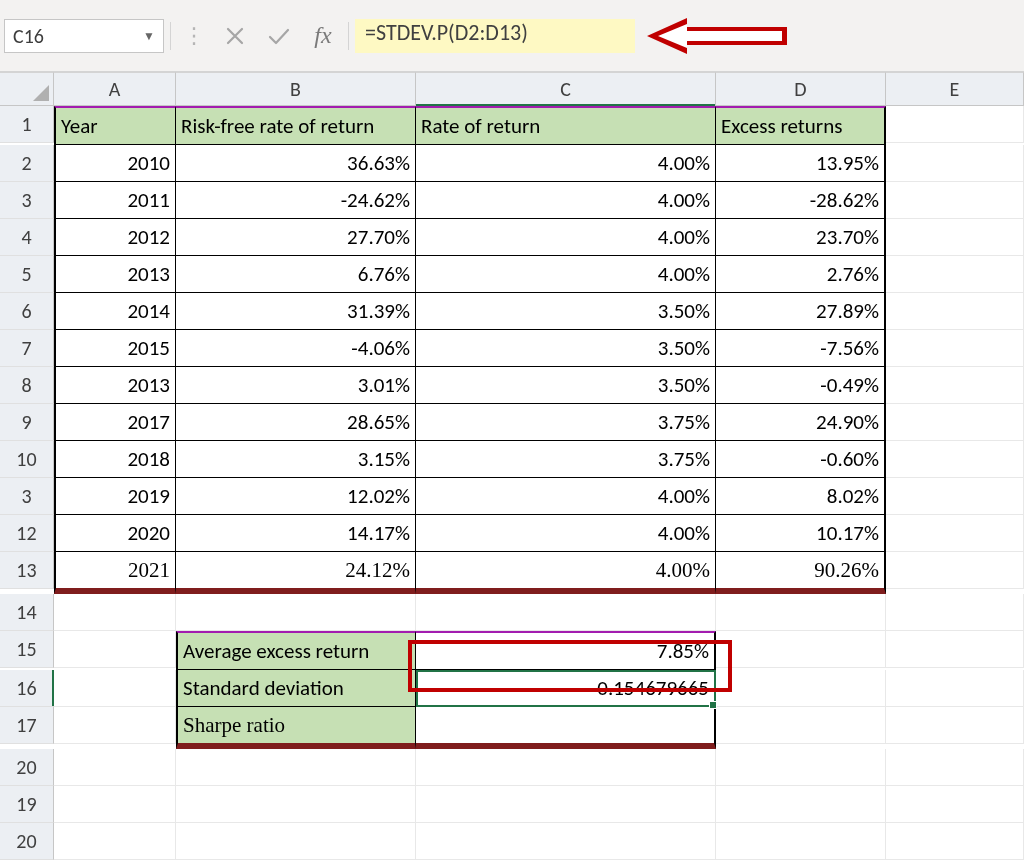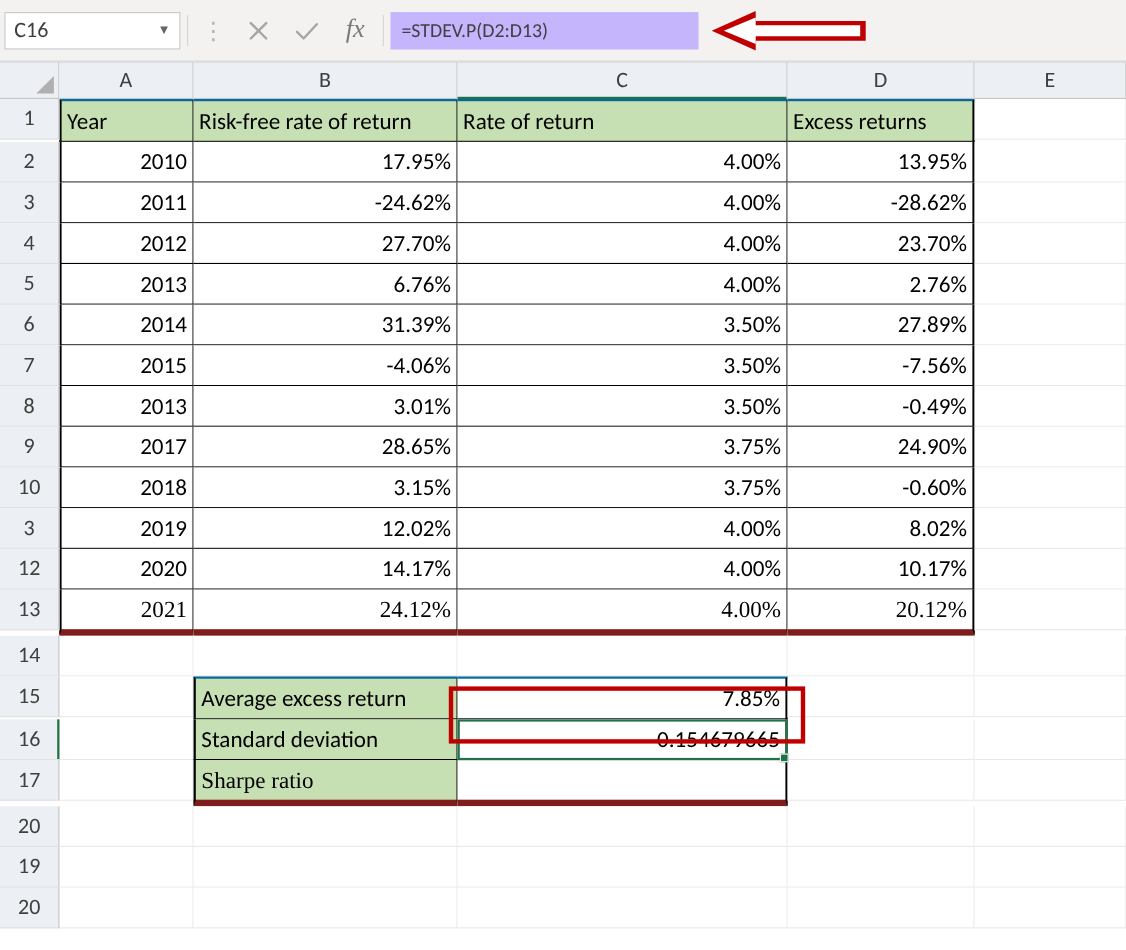--- a/index.html
+++ b/index.html
@@ -11,21 +11,21 @@
     color: #000000;
     width: 1024px;
     height: 864px;
     overflow: hidden;
   }
 
   
   .formula-bar {
     display: flex;
     align-items: center;
-    height: 56px;
+    height: 72px;
     border-bottom: 1px solid #d4d4d4;
     background: #f3f2f1;
     padding: 0 4px;
     box-sizing: border-box;
     gap: 6px;
     white-space: nowrap;
   }
   .name-box {
     width: 160px;
     height: 34px;
@@ -71,25 +71,25 @@
     color: #7a7a7a;
     width: 38px;
     height: 34px;
     display:flex;
     align-items:center;
     justify-content:center;
   }
   .formula-input {
     flex: 0 0 auto;
     height: 34px;
-    background: #c4b5fd;
+    background: #fef9c3;
     display:flex;
-    align-items:center;
+    align-items:flex-start;
     padding: 0 10px;
-    font-size: 18px;
+    font-size: 22px;
     color: #404040;
     min-width: 260px;
   }
   .arrow-annot {
     display:flex;
     align-items:center;
     margin-left: 6px;
   }
   .arrow-annot svg { display:block; }
 
@@ -186,21 +186,21 @@
     border: 4px solid #c00000;
     pointer-events: none;
     z-index: 5;
   }
 
   .sheet-wrap { position: relative; }
 
   
   .bl { border-left:2px solid #000; }
   .br { border-right:2px solid #000; }
-  .bt { border-top:2px solid #0369a1; }
+  .bt { border-top:2px solid #a21caf; }
   .bb { border-bottom:6px solid #7f1d1d;font-family:Liberation Serif, serif; }
   .brt{ border-right:1px solid #000;} 
   .bbt{ border-bottom:1px solid #000;} 
 </style>
 </head>
 <body>
 
 <div class="formula-bar">
   <div class="name-box">
     <span>C16</span>
@@ -245,21 +245,21 @@
 
   <div class="row-head">1</div>
   <div class="cell hdr-green txt-l bt bl bbt brt">Year</div>
   <div class="cell hdr-green txt-l bt bbt brt">Risk-free rate of return</div>
   <div class="cell hdr-green txt-l bt bbt brt">Rate of return</div>
   <div class="cell hdr-green txt-l bt bbt br">Excess returns</div>
   <div class="cell"></div>
 
   <div class="row-head">2</div>
   <div class="cell txt-r bl bbt brt">2010</div>
-  <div class="cell txt-r bbt brt">17.95%</div>
+  <div class="cell txt-r bbt brt">36.63%</div>
   <div class="cell txt-r bbt brt">4.00%</div>
   <div class="cell txt-r bbt br">13.95%</div>
   <div class="cell"></div>
 
   <div class="row-head">3</div>
   <div class="cell txt-r bl bbt brt">2011</div>
   <div class="cell txt-r bbt brt">-24.62%</div>
   <div class="cell txt-r bbt brt">4.00%</div>
   <div class="cell txt-r bbt br">-28.62%</div>
   <div class="cell"></div>
@@ -324,21 +324,21 @@
   <div class="cell txt-r bl bbt brt">2020</div>
   <div class="cell txt-r bbt brt">14.17%</div>
   <div class="cell txt-r bbt brt">4.00%</div>
   <div class="cell txt-r bbt br">10.17%</div>
   <div class="cell"></div>
 
   <div class="row-head">13</div>
   <div class="cell txt-r bl bb brt">2021</div>
   <div class="cell txt-r bb brt">24.12%</div>
   <div class="cell txt-r bb brt">4.00%</div>
-  <div class="cell txt-r bb br">20.12%</div>
+  <div class="cell txt-r bb br">90.26%</div>
   <div class="cell"></div>
 
   <div class="row-head">14</div>
   <div class="cell"></div>
   <div class="cell"></div>
   <div class="cell"></div>
   <div class="cell"></div>
   <div class="cell"></div>
 
   <div class="row-head">15</div>

